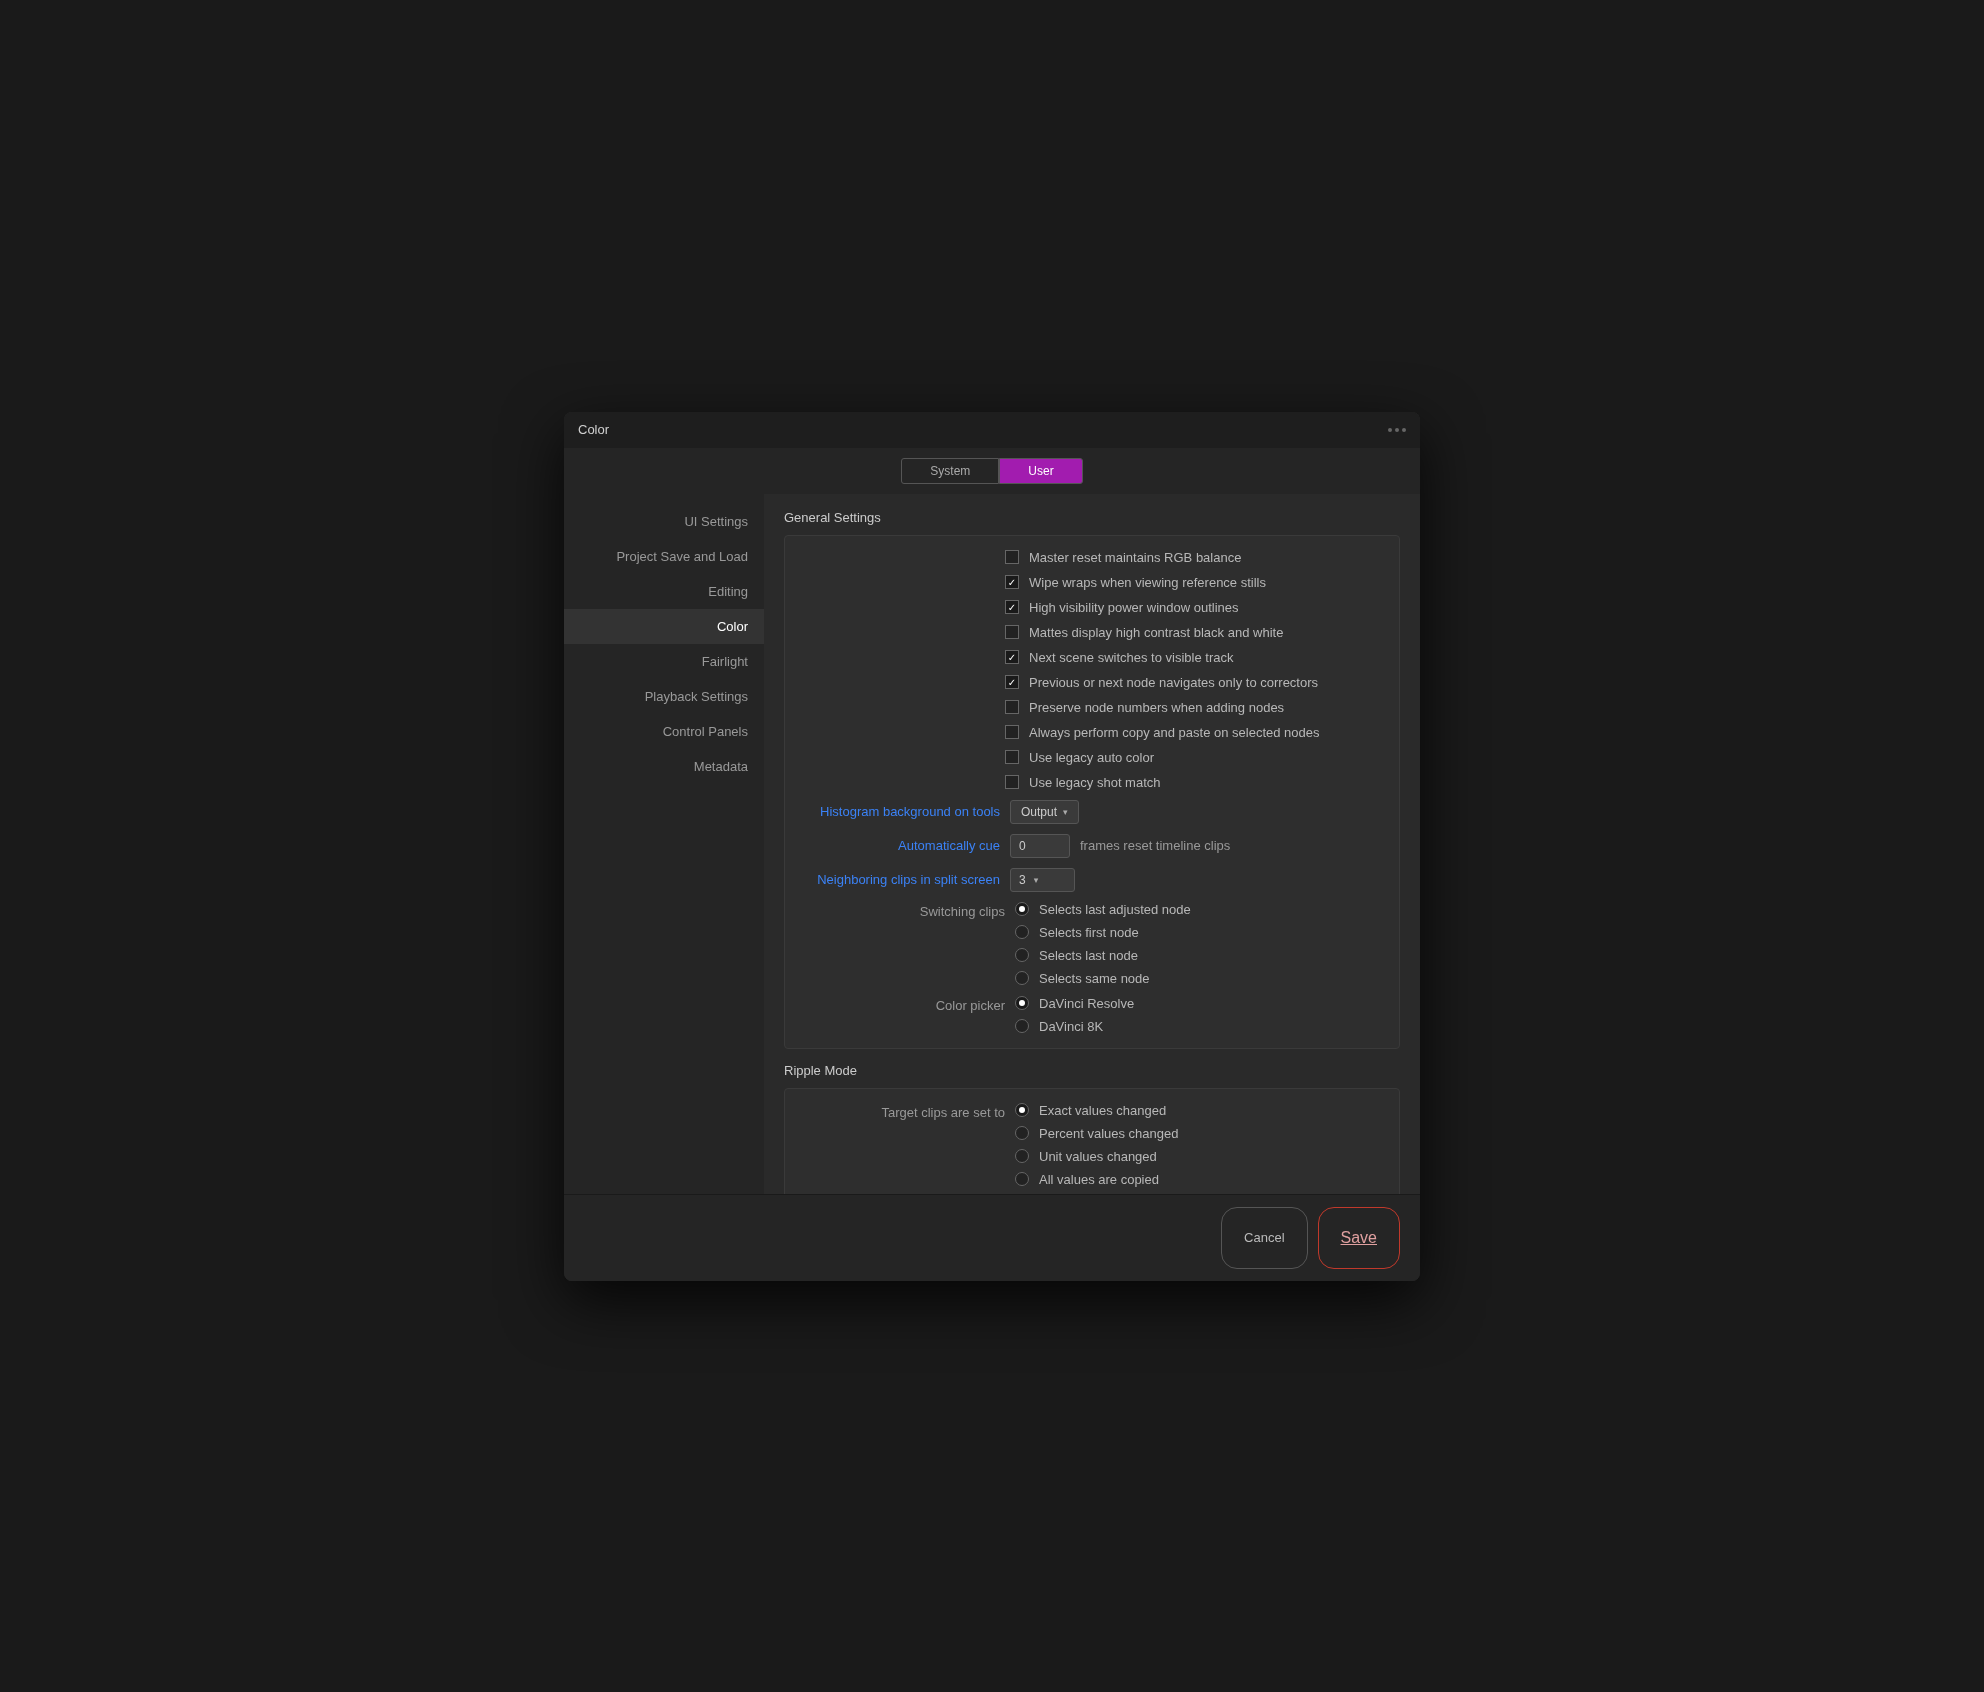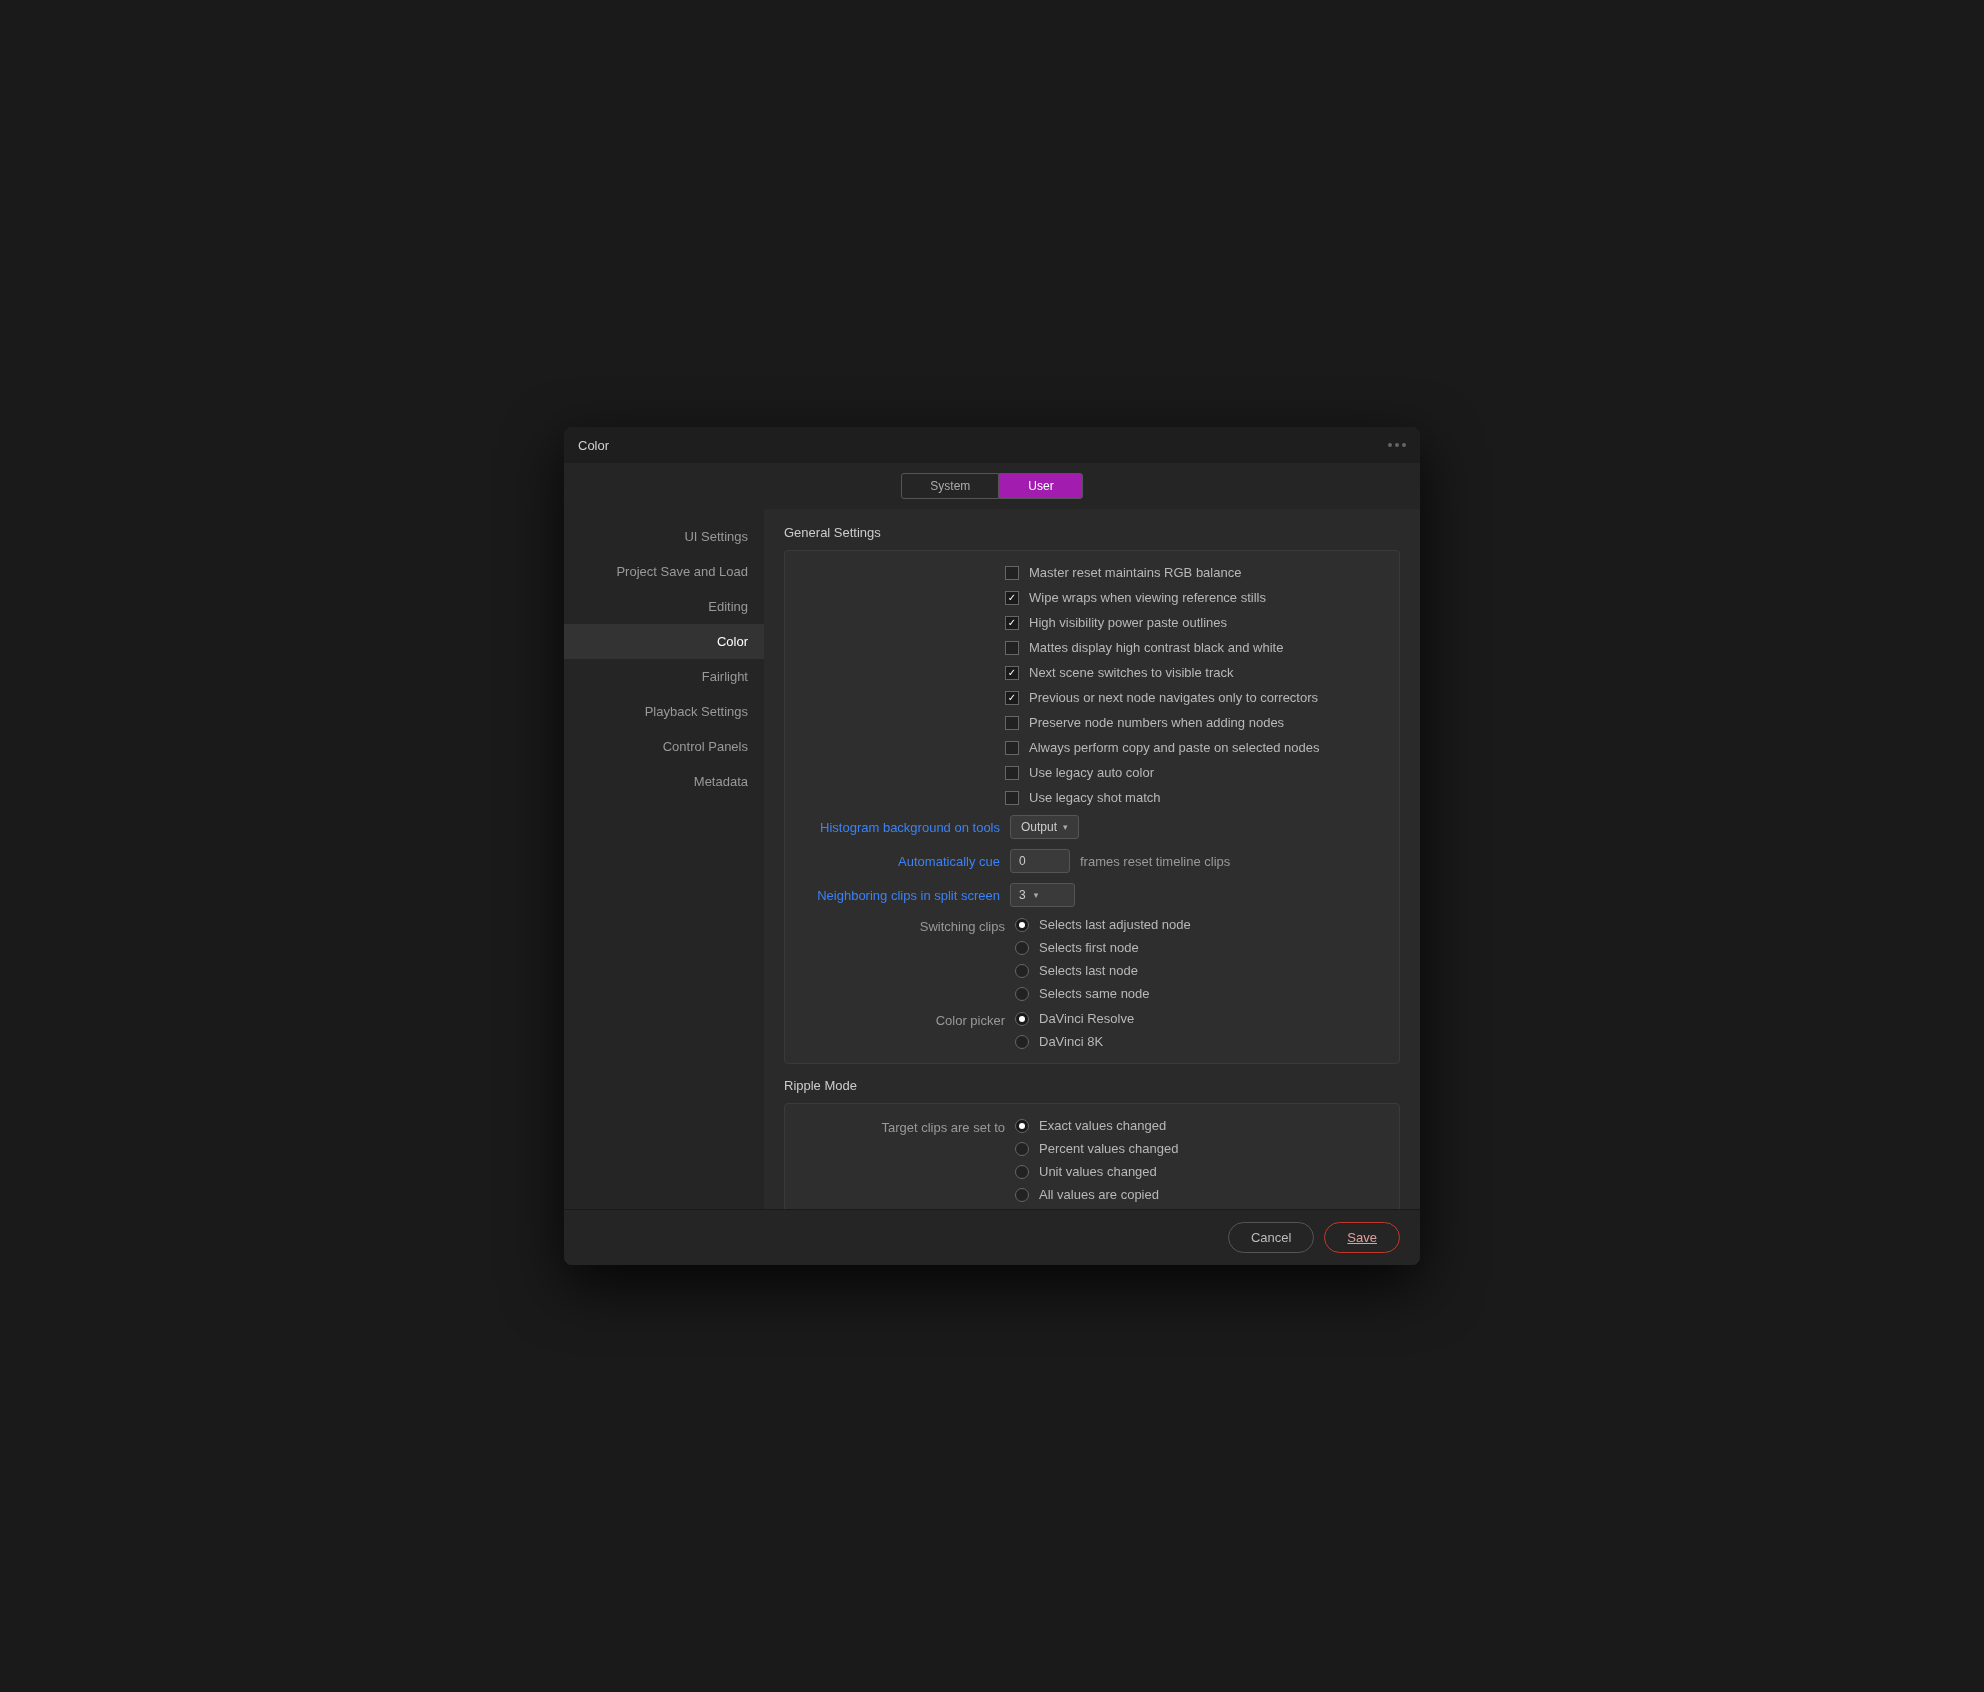--- a/index.html
+++ b/index.html
@@ -257,26 +257,26 @@
     .btn-cancel {
       padding: 7px 22px;
       background: transparent;
       border: 1px solid #555;
       border-radius: 16px;
       color: #bbb;
       font-size: 13px;
       cursor: pointer;
     }
     .btn-save {
-      padding: 7px 22px;
+      padding: 21px 22px;
       background: transparent;
       border: 1px solid #c0392b;
       border-radius: 16px;
       color: #e0a0a0;
-      font-size: 13px;
+      font-size: 16px;
       cursor: pointer;
       text-decoration: underline;
     }
     .settings-row {
       display: flex;
       align-items: center;
       gap: 10px;
       margin-bottom: 10px;
     }
     .settings-row .field-label {
@@ -338,21 +338,21 @@
           <div class="checkbox-row">
             <div class="cb"></div>
             <span class="cb-label">Master reset maintains RGB balance</span>
           </div>
           <div class="checkbox-row">
             <div class="cb checked"></div>
             <span class="cb-label">Wipe wraps when viewing reference stills</span>
           </div>
           <div class="checkbox-row">
             <div class="cb checked"></div>
-            <span class="cb-label">High visibility power paste outlines</span>
+            <span class="cb-label">High visibility power window outlines</span>
           </div>
           <div class="checkbox-row">
             <div class="cb"></div>
             <span class="cb-label">Mattes display high contrast black and white</span>
           </div>
           <div class="checkbox-row">
             <div class="cb checked"></div>
             <span class="cb-label">Next scene switches to visible track</span>
           </div>
           <div class="checkbox-row">

